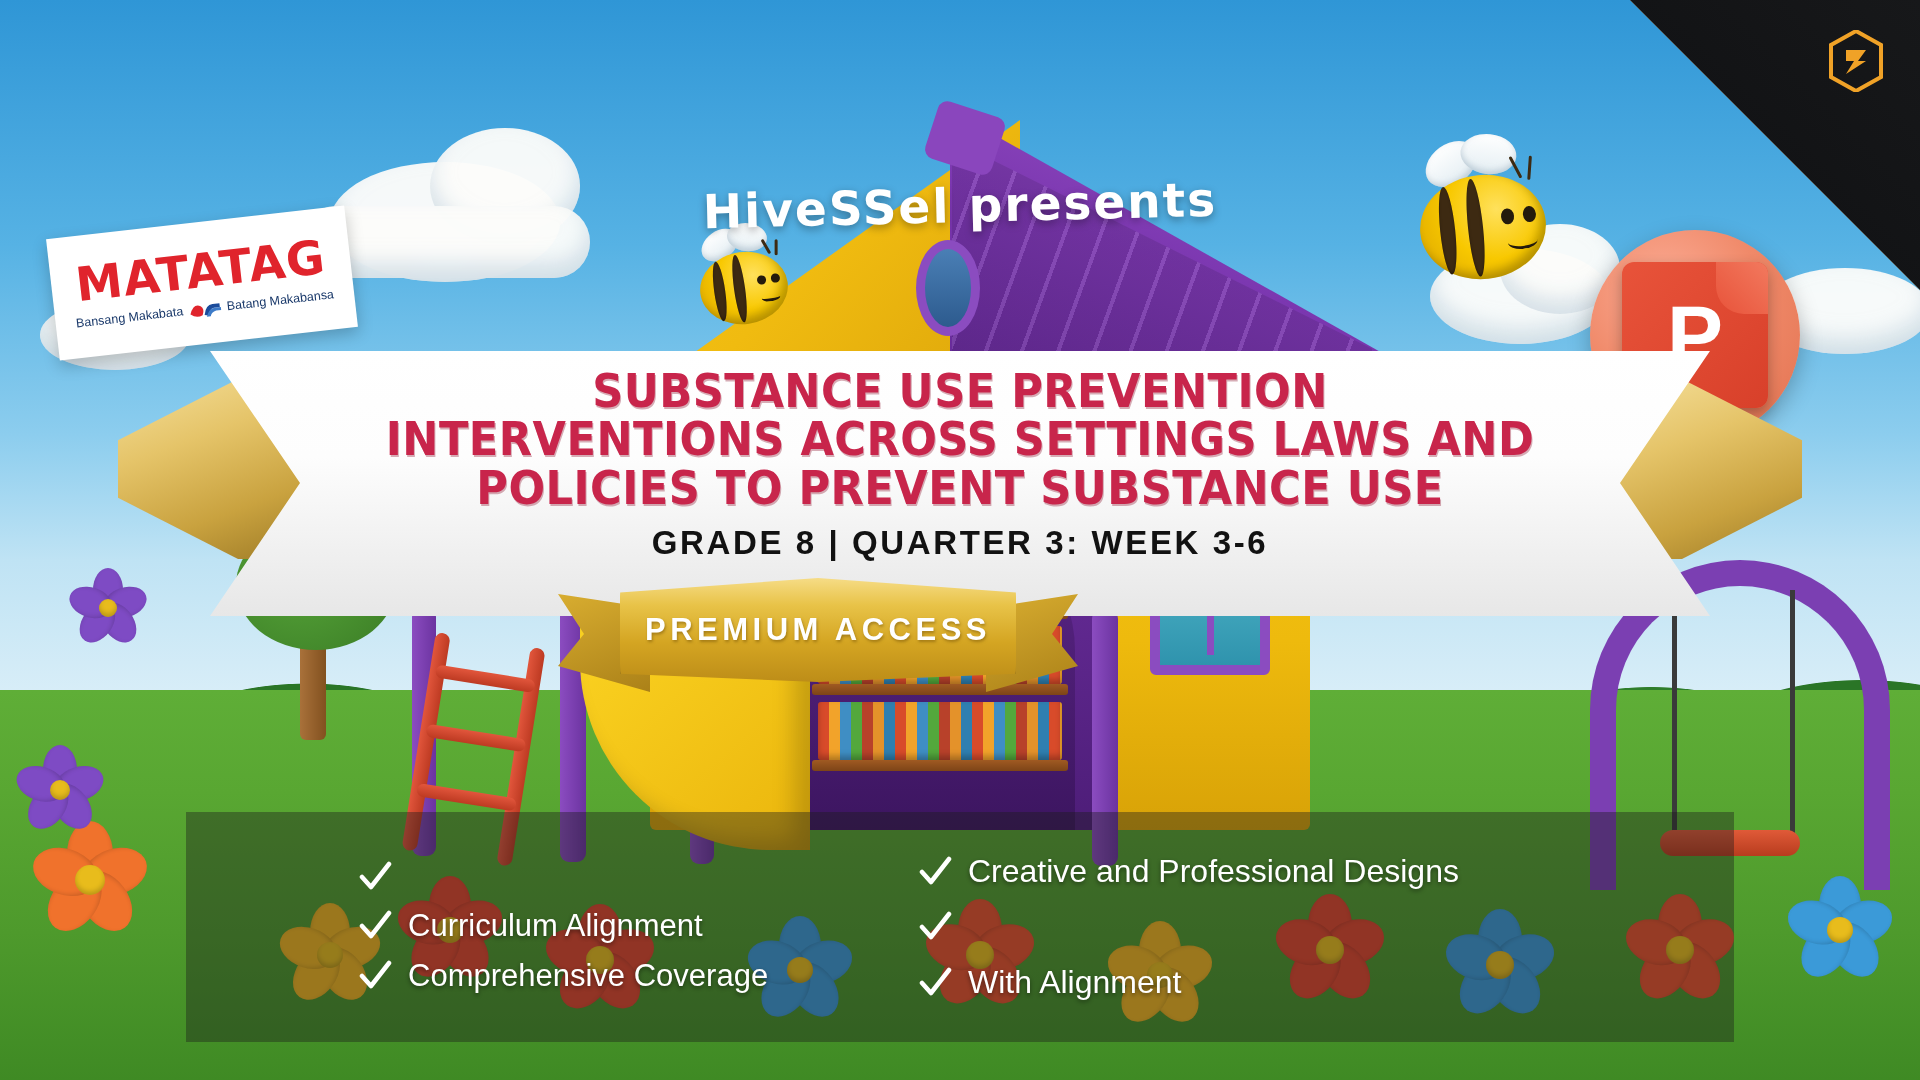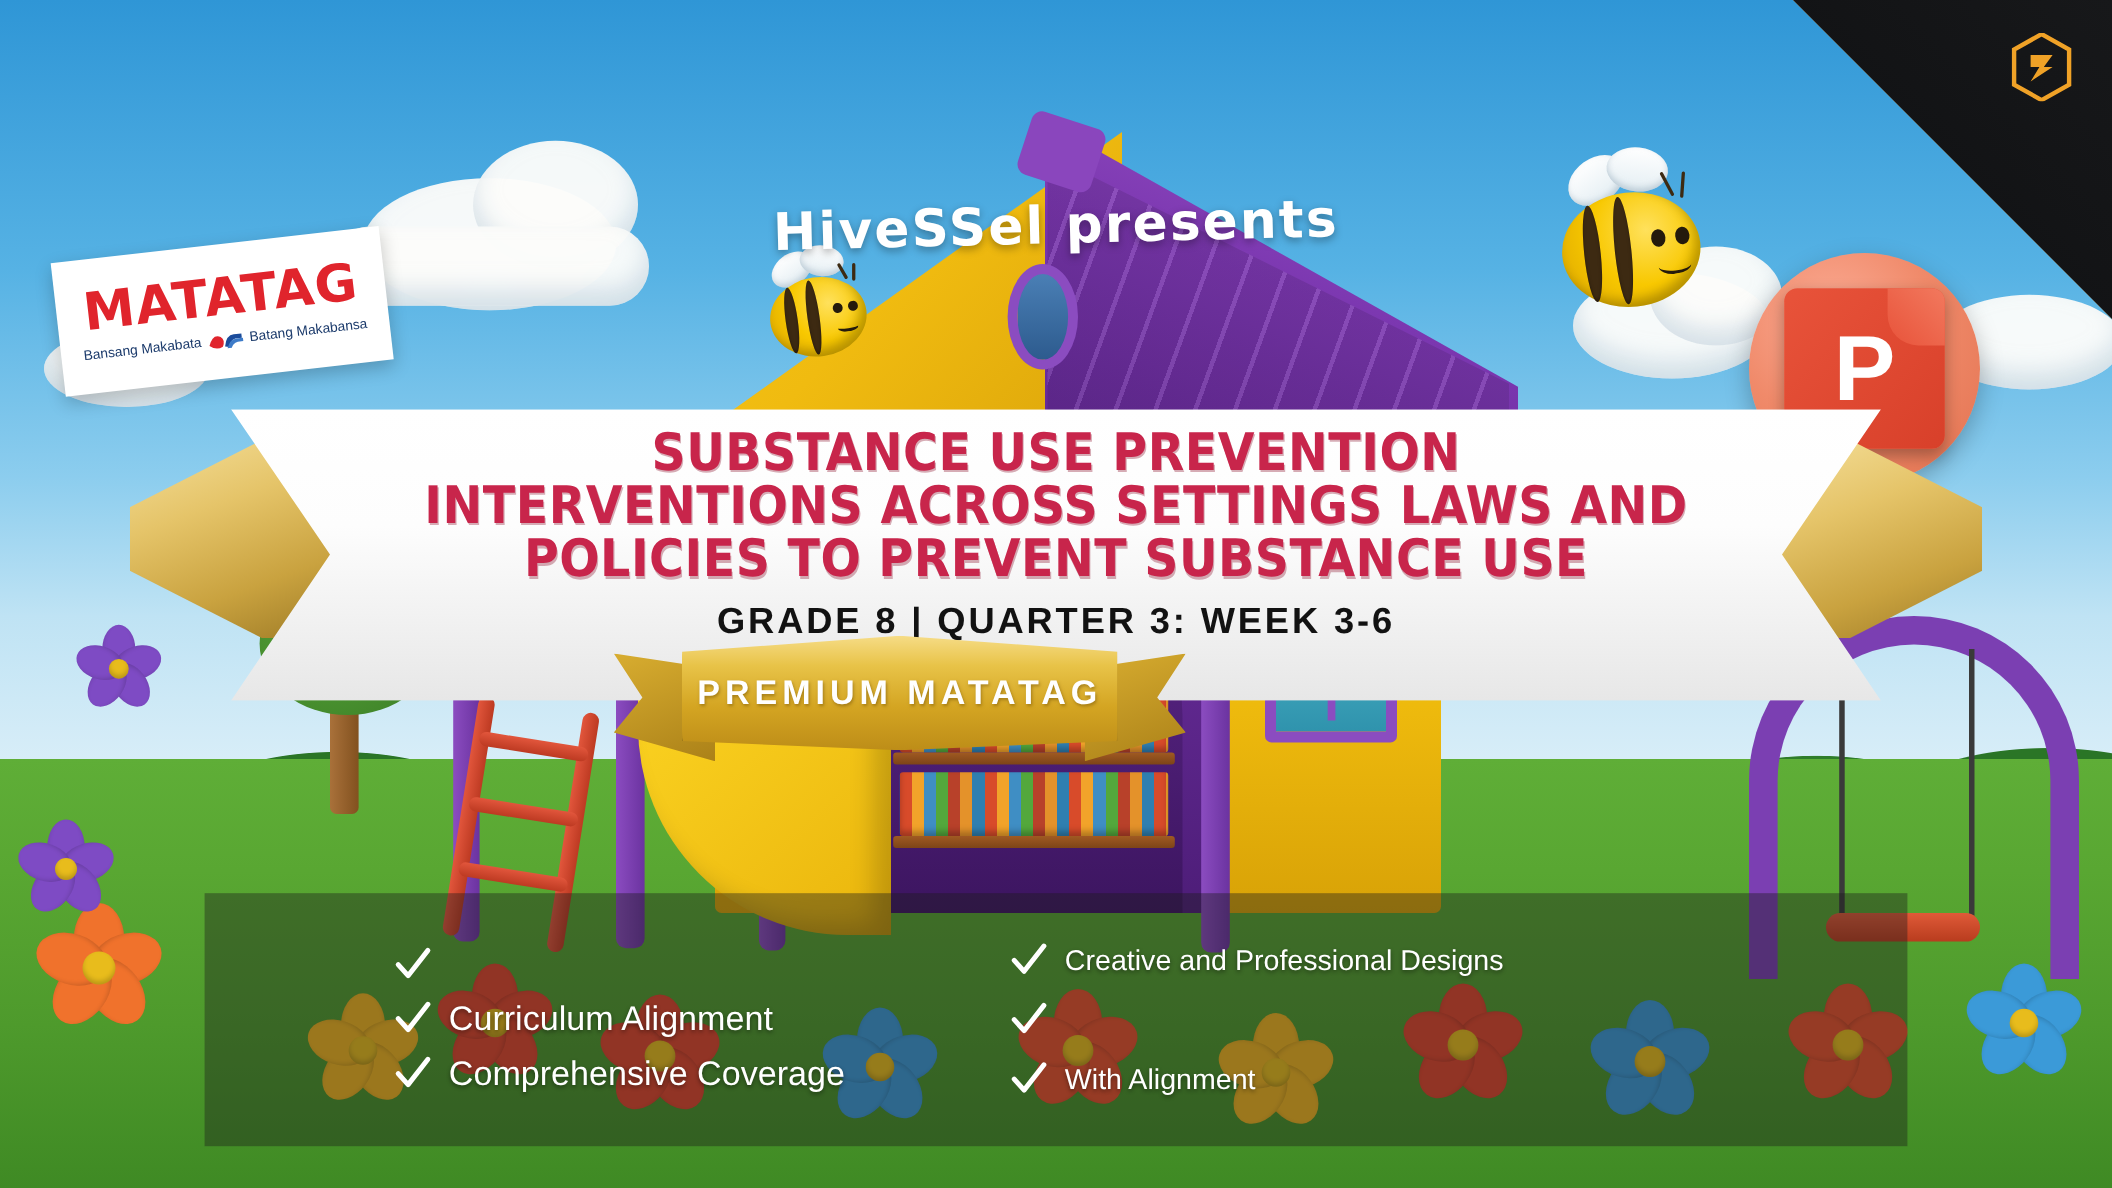--- a/index.html
+++ b/index.html
@@ -218,21 +218,21 @@
   
   .presents {
     position:absolute; left:0; top:178px; width:1920px; text-align:center;
     color:#ffffff; font-size:47px; font-weight:bold;
     font-family:"DejaVu Sans", sans-serif; letter-spacing:2px;
     text-shadow:0 3px 8px rgba(0,0,0,.35);
     transform:rotate(-1.4deg);
   }
 
   
-  .banner { position:absolute; left:118px; top:372px; width:1684px; height:265px; }
+  .banner { position:absolute; left:118px; top:351px; width:1684px; height:265px; }
   .banner-wing-l, .banner-wing-r {
     position:absolute; top:28px; width:190px; height:180px;
     background:linear-gradient(160deg,#f5df9a 0%, #e5c469 35%, #c9a23f 70%, #9e7b26 100%);
   }
   .banner-wing-l { left:0; clip-path:polygon(0 34%, 120px 0, 190px 0, 190px 180px, 120px 180px, 0 66%); }
   .banner-wing-r { right:0; clip-path:polygon(190px 34%, 70px 0, 0 0, 0 180px, 70px 180px, 190px 66%); }
   .banner-plate {
     position:absolute; left:92px; top:0; width:1500px; height:265px;
     background:linear-gradient(180deg,#ffffff 0%, #fdfdfd 40%, #e7e7e7 100%);
     clip-path:polygon(0 0, 1500px 0, 1410px 132px, 1500px 265px, 0 265px, 90px 132px);
@@ -280,21 +280,21 @@
     position:absolute; left:186px; top:812px; width:1548px; height:230px;
     background:rgba(28,28,28,.40);
     display:flex; align-items:center;
   }
   .feature-col { display:flex; flex-direction:column; justify-content:center; }
   .feature-col.left { width:660px; padding-left:172px; gap:14px; }
   .feature-col.right { width:760px; padding-left:72px; gap:20px; }
   .feature-item { display:flex; align-items:center; gap:16px; }
   .check { flex:0 0 auto; width:34px; height:34px; }
   .feature-text {
-    color:#ffffff; font-size:26px; font-family:"Liberation Sans", sans-serif;
+    color:#ffffff; font-size:32px; font-family:"Liberation Sans", sans-serif;
     text-shadow:0 2px 4px rgba(0,0,0,.45); white-space:nowrap;
   }
   .feature-col.left .feature-text { font-size:31px; }
 </style>
 </head>
 <body>
 
 <div id="stage">
 
   <div class="sky"></div>
@@ -518,21 +518,21 @@
       <div class="title-line">INTERVENTIONS ACROSS SETTINGS LAWS AND</div>
       <div class="title-line">POLICIES TO PREVENT SUBSTANCE USE</div>
       <div class="subtitle">GRADE 8 | QUARTER 3: WEEK 3-6</div>
     </div>
   </div>
 
   <div class="ribbon">
     <div class="ribbon-tail-l"></div>
     <div class="ribbon-tail-r"></div>
     <div class="ribbon-main"></div>
-    <div class="ribbon-text">PREMIUM MATATAG</div>
+    <div class="ribbon-text">PREMIUM ACCESS</div>
   </div>
 
   <div class="feature-bar">
     <div class="feature-col left">
       <div class="feature-item">
         <span class="check">
           <svg viewBox="0 0 34 34" width="34" height="34">
               <path d="M4 17 L13 27 L31 4" stroke="#ffffff" stroke-width="4.5" fill="none" stroke-linecap="round" stroke-linejoin="round"></path>
             </svg>
         </span>

